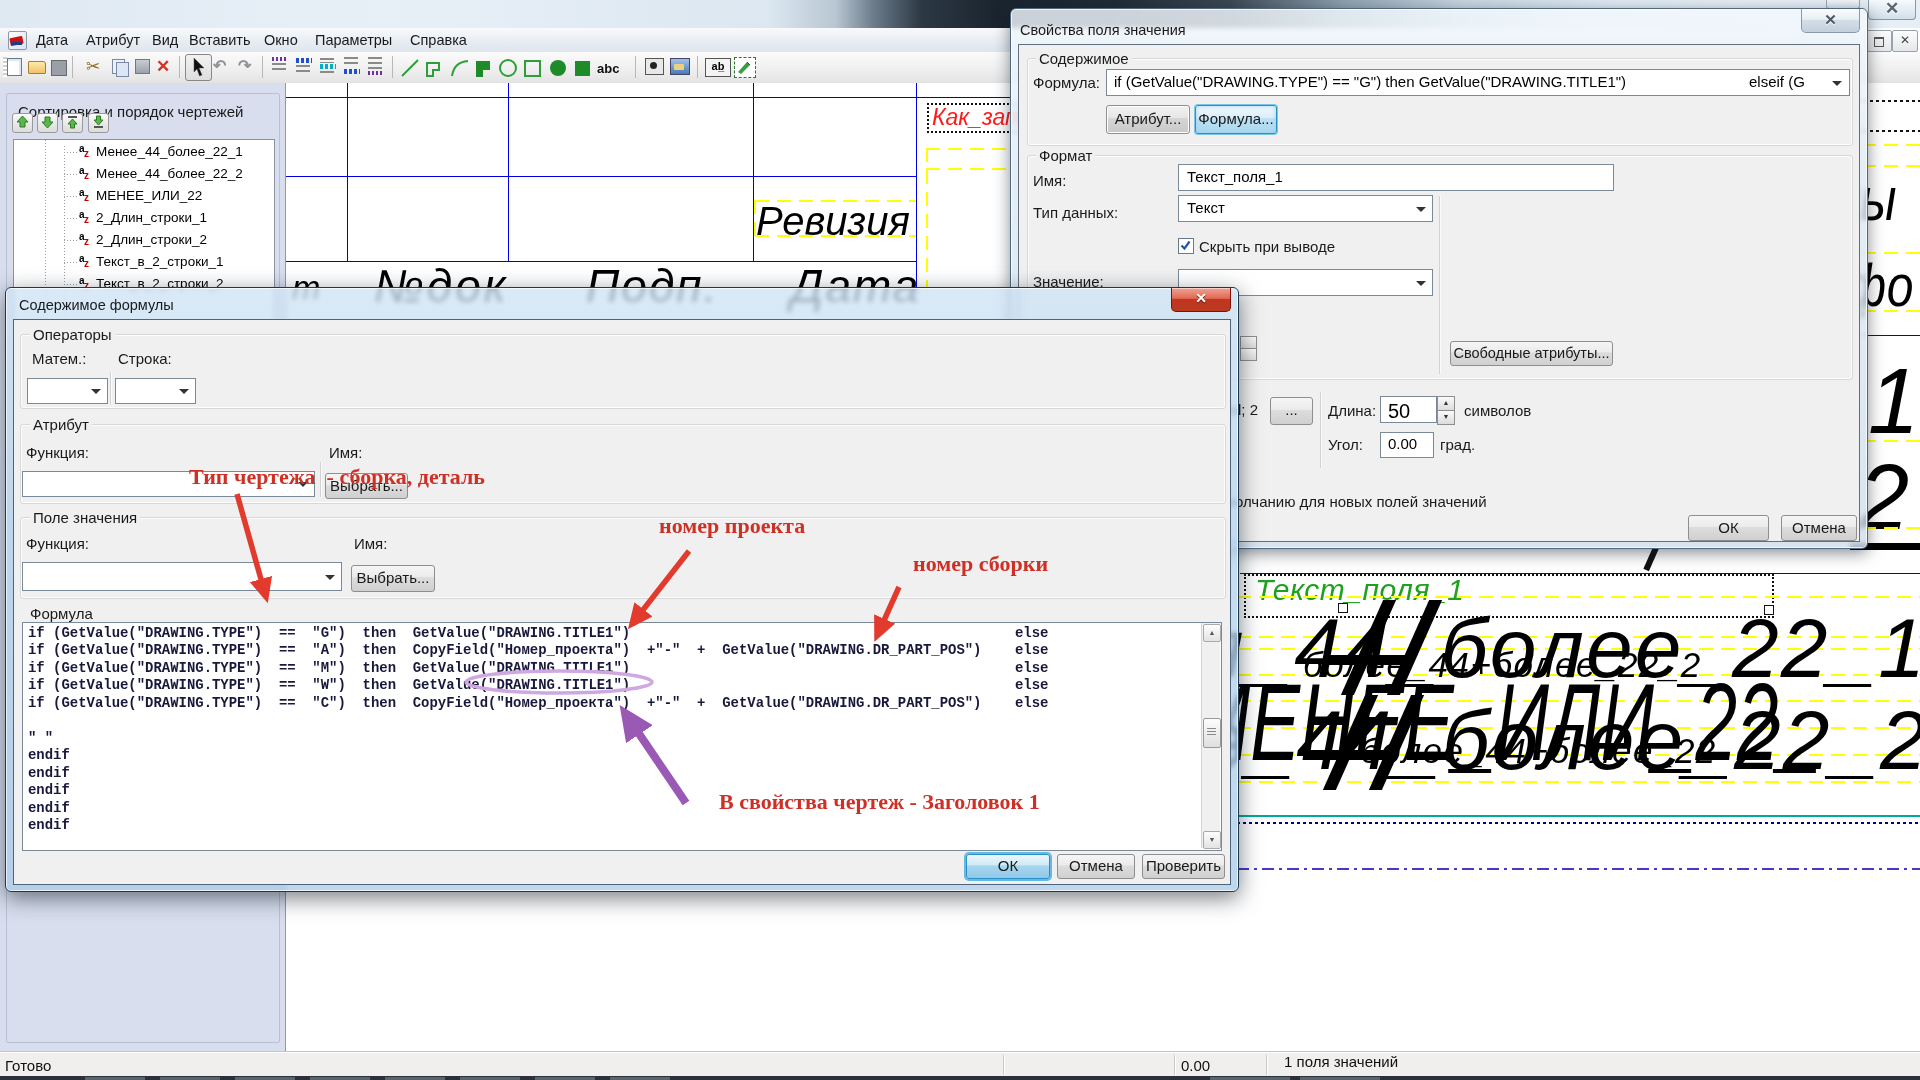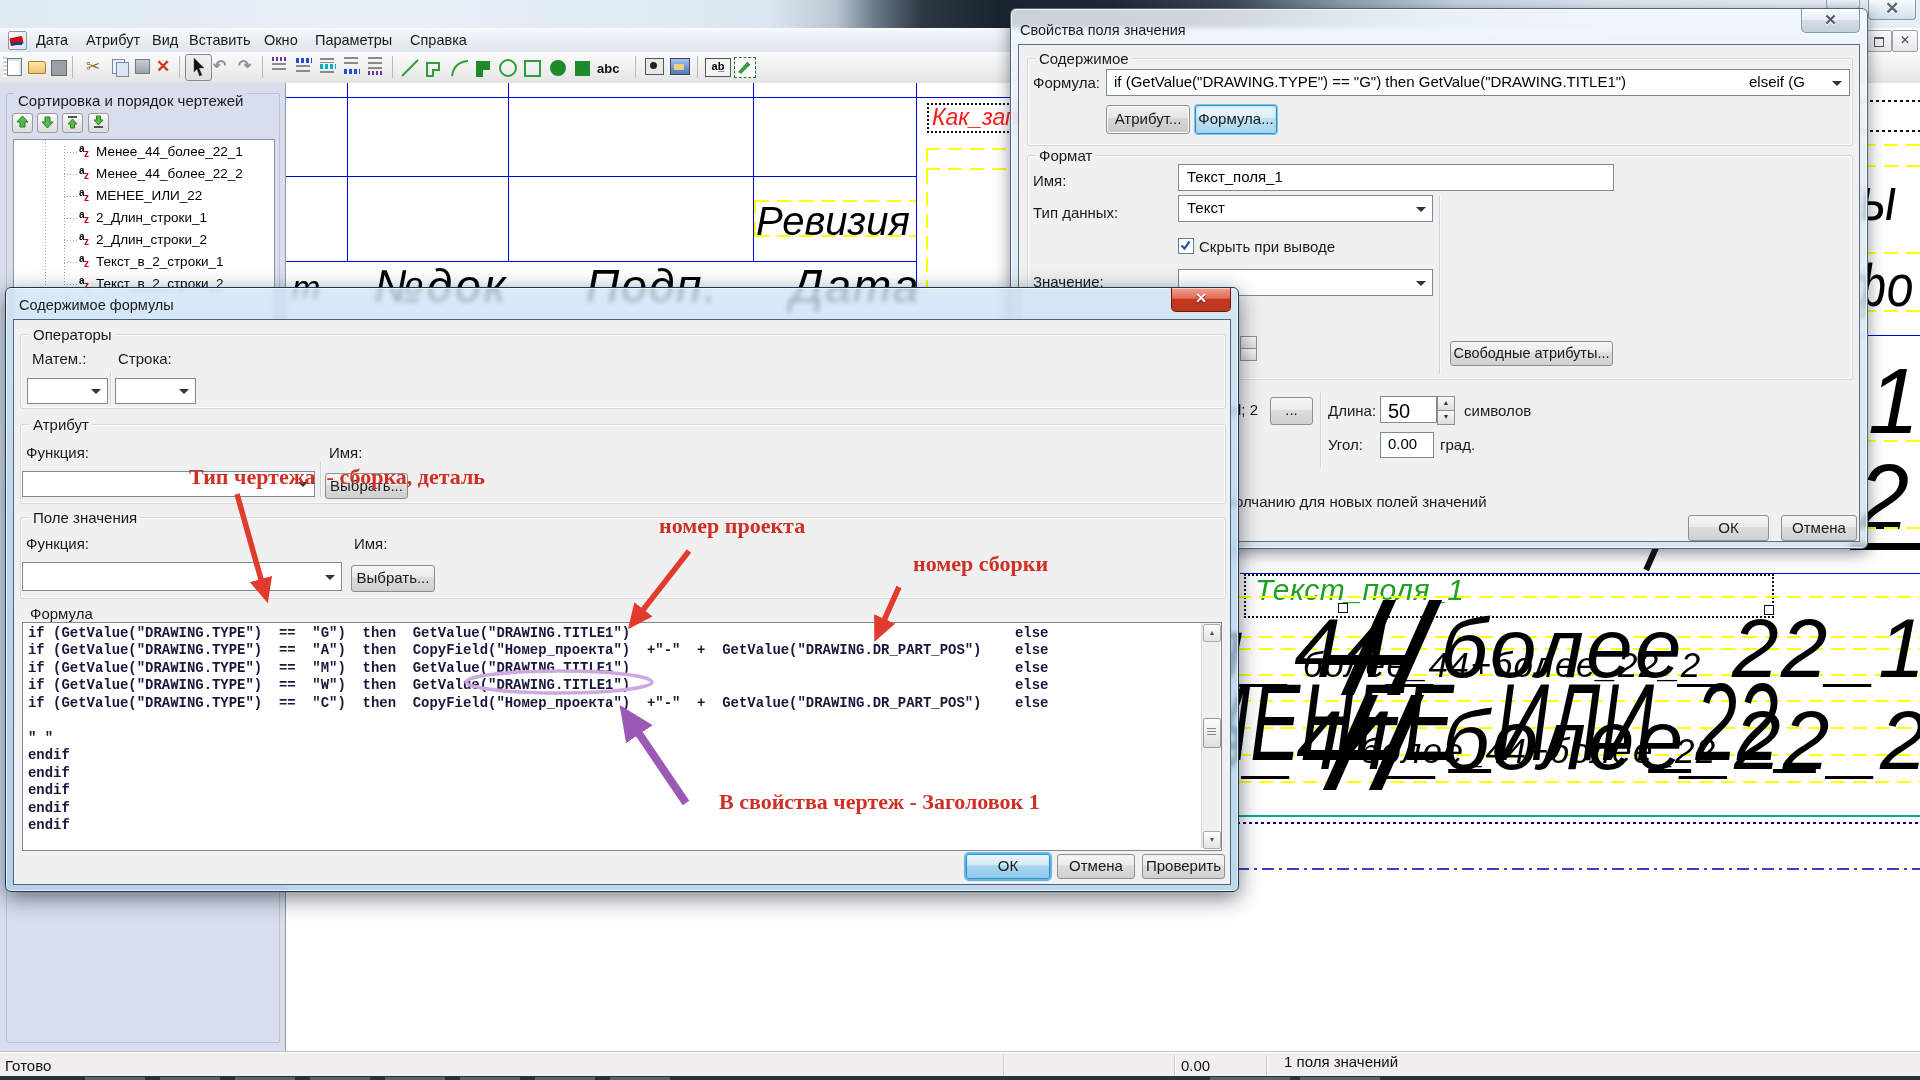--- a/index.html
+++ b/index.html
@@ -11,21 +11,21 @@
   #titletext{left:25px;top:7px;font-size:13.5px;color:#0c0c0c;white-space:nowrap;}
   #menubar{left:0;top:28px;width:1920px;height:24px;
     background:linear-gradient(#f8fafc,#e7ecf2 60%,#dfe5ee);border-bottom:1px solid #c8cdd4;}
   .menuitem{position:absolute;top:4px;font-size:14.5px;color:#1a1a1a;}
   #toolbar{left:0;top:52px;width:1920px;height:31px;
     background:linear-gradient(#fbfbfb,#ececec 70%,#e3e3e3);border-bottom:1px solid #b4b4b4;}
   .tsep{position:absolute;top:4px;width:1px;height:22px;background:#b8b8b8;}
   
   #leftpanel{left:0;top:83px;width:285px;height:969px;background:#d8deee;border-right:1px solid #8f98a8;}
   #lpgroup{left:6px;top:10px;width:272px;height:948px;border:1px solid #b9c1d4;border-radius:2px;}
-  #lplabel{left:14px;top:9px;font-size:15px;color:#1a1a1a;background:#d8deee;padding:0 4px;}
+  #lplabel{left:14px;top:20px;font-size:15px;color:#1a1a1a;background:#d8deee;padding:0 4px;}
   .lpbtn{position:absolute;top:30px;width:19px;height:18px;background:linear-gradient(#fdfdfd,#e8e8e8 55%,#dcdcdc);border:1px solid #9a9a9a;border-radius:3px;text-align:center;line-height:16px;font-size:11px;color:#3d9b35;}
   #lplist{left:13px;top:56px;width:260px;height:700px;background:#fff;border:1px solid #8a93a6;}
   .treerow{position:absolute;left:82px;font-size:13.5px;color:#000;white-space:nowrap;}
   .azicon{position:absolute;left:65px;width:14px;height:15px;font-size:10px;line-height:7px;}
   .azicon b{color:#000;font-weight:bold;display:block;margin-left:0px;}
   .azicon i{color:#c00000;font-weight:bold;font-style:normal;display:block;margin-left:5px;margin-top:-2px;}
   .vguide{position:absolute;width:1px;background-image:repeating-linear-gradient(to bottom,#9aa0aa 0 1px,transparent 1px 3px);}
   .hguide{position:absolute;height:1px;background-image:repeating-linear-gradient(to right,#9aa0aa 0 1px,transparent 1px 3px);}
   
   #canvas{left:286px;top:83px;width:1634px;height:969px;background:#fff;overflow:hidden;}

